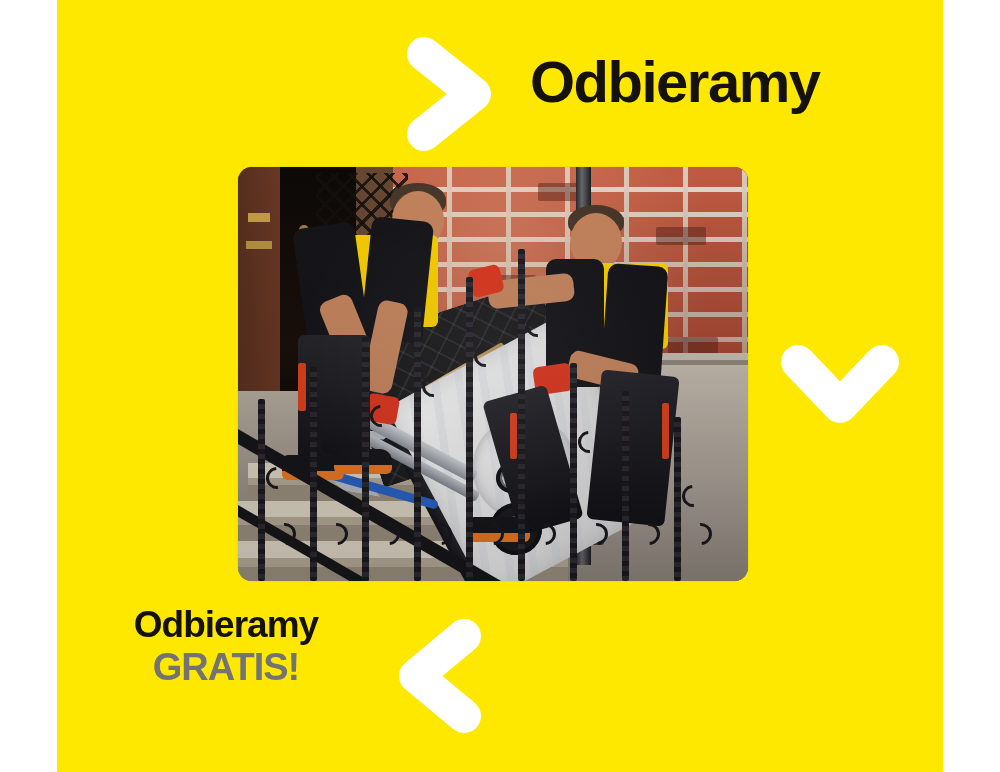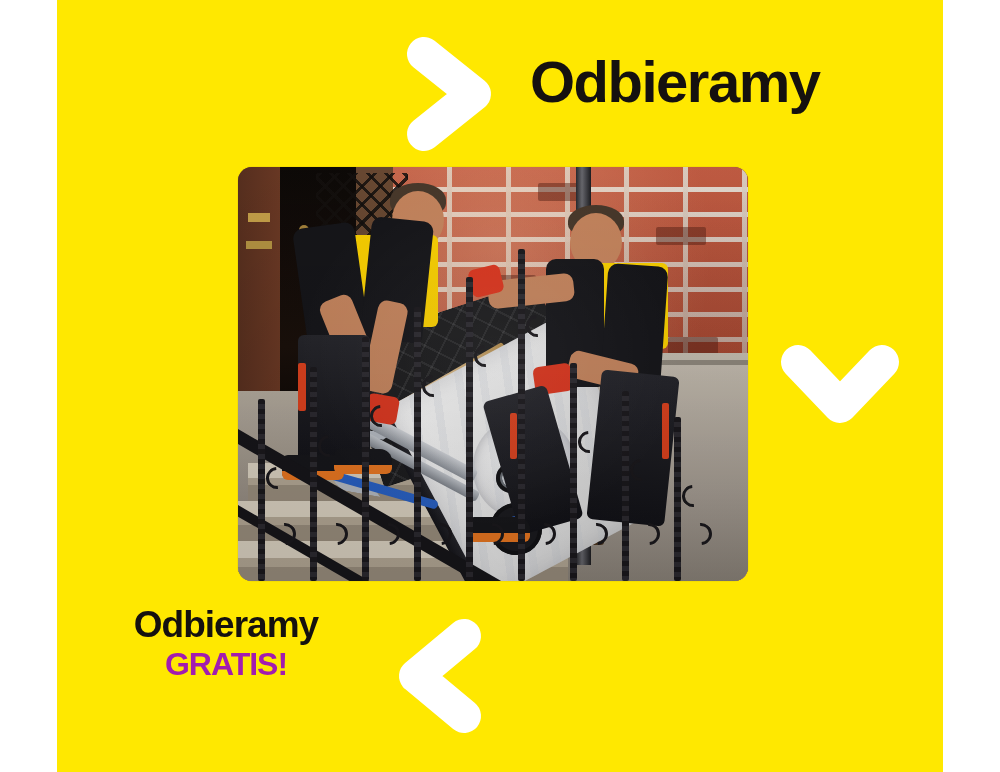--- a/index.html
+++ b/index.html
@@ -70,22 +70,22 @@
   #block-odbieramy .line {
     color: #15110f;
     font-family: "Liberation Sans", sans-serif;
     font-weight: bold;
     font-size: 37px;
     letter-spacing: -1px;
     line-height: 1.14;
     white-space: nowrap;
   }
   #block-odbieramy .line.accent {
-    color: #a21caf;
-    font-size: 32px;
+    color: #737373;
+    font-size: 38px;
   }
 
   
   .chevron {
     position: absolute;
   }
   .chevron svg { display: block; }
 
   #chevron-right   { left: 396px; top: 30px;  }
   #chevron-down    { left: 776px; top: 338px; }

